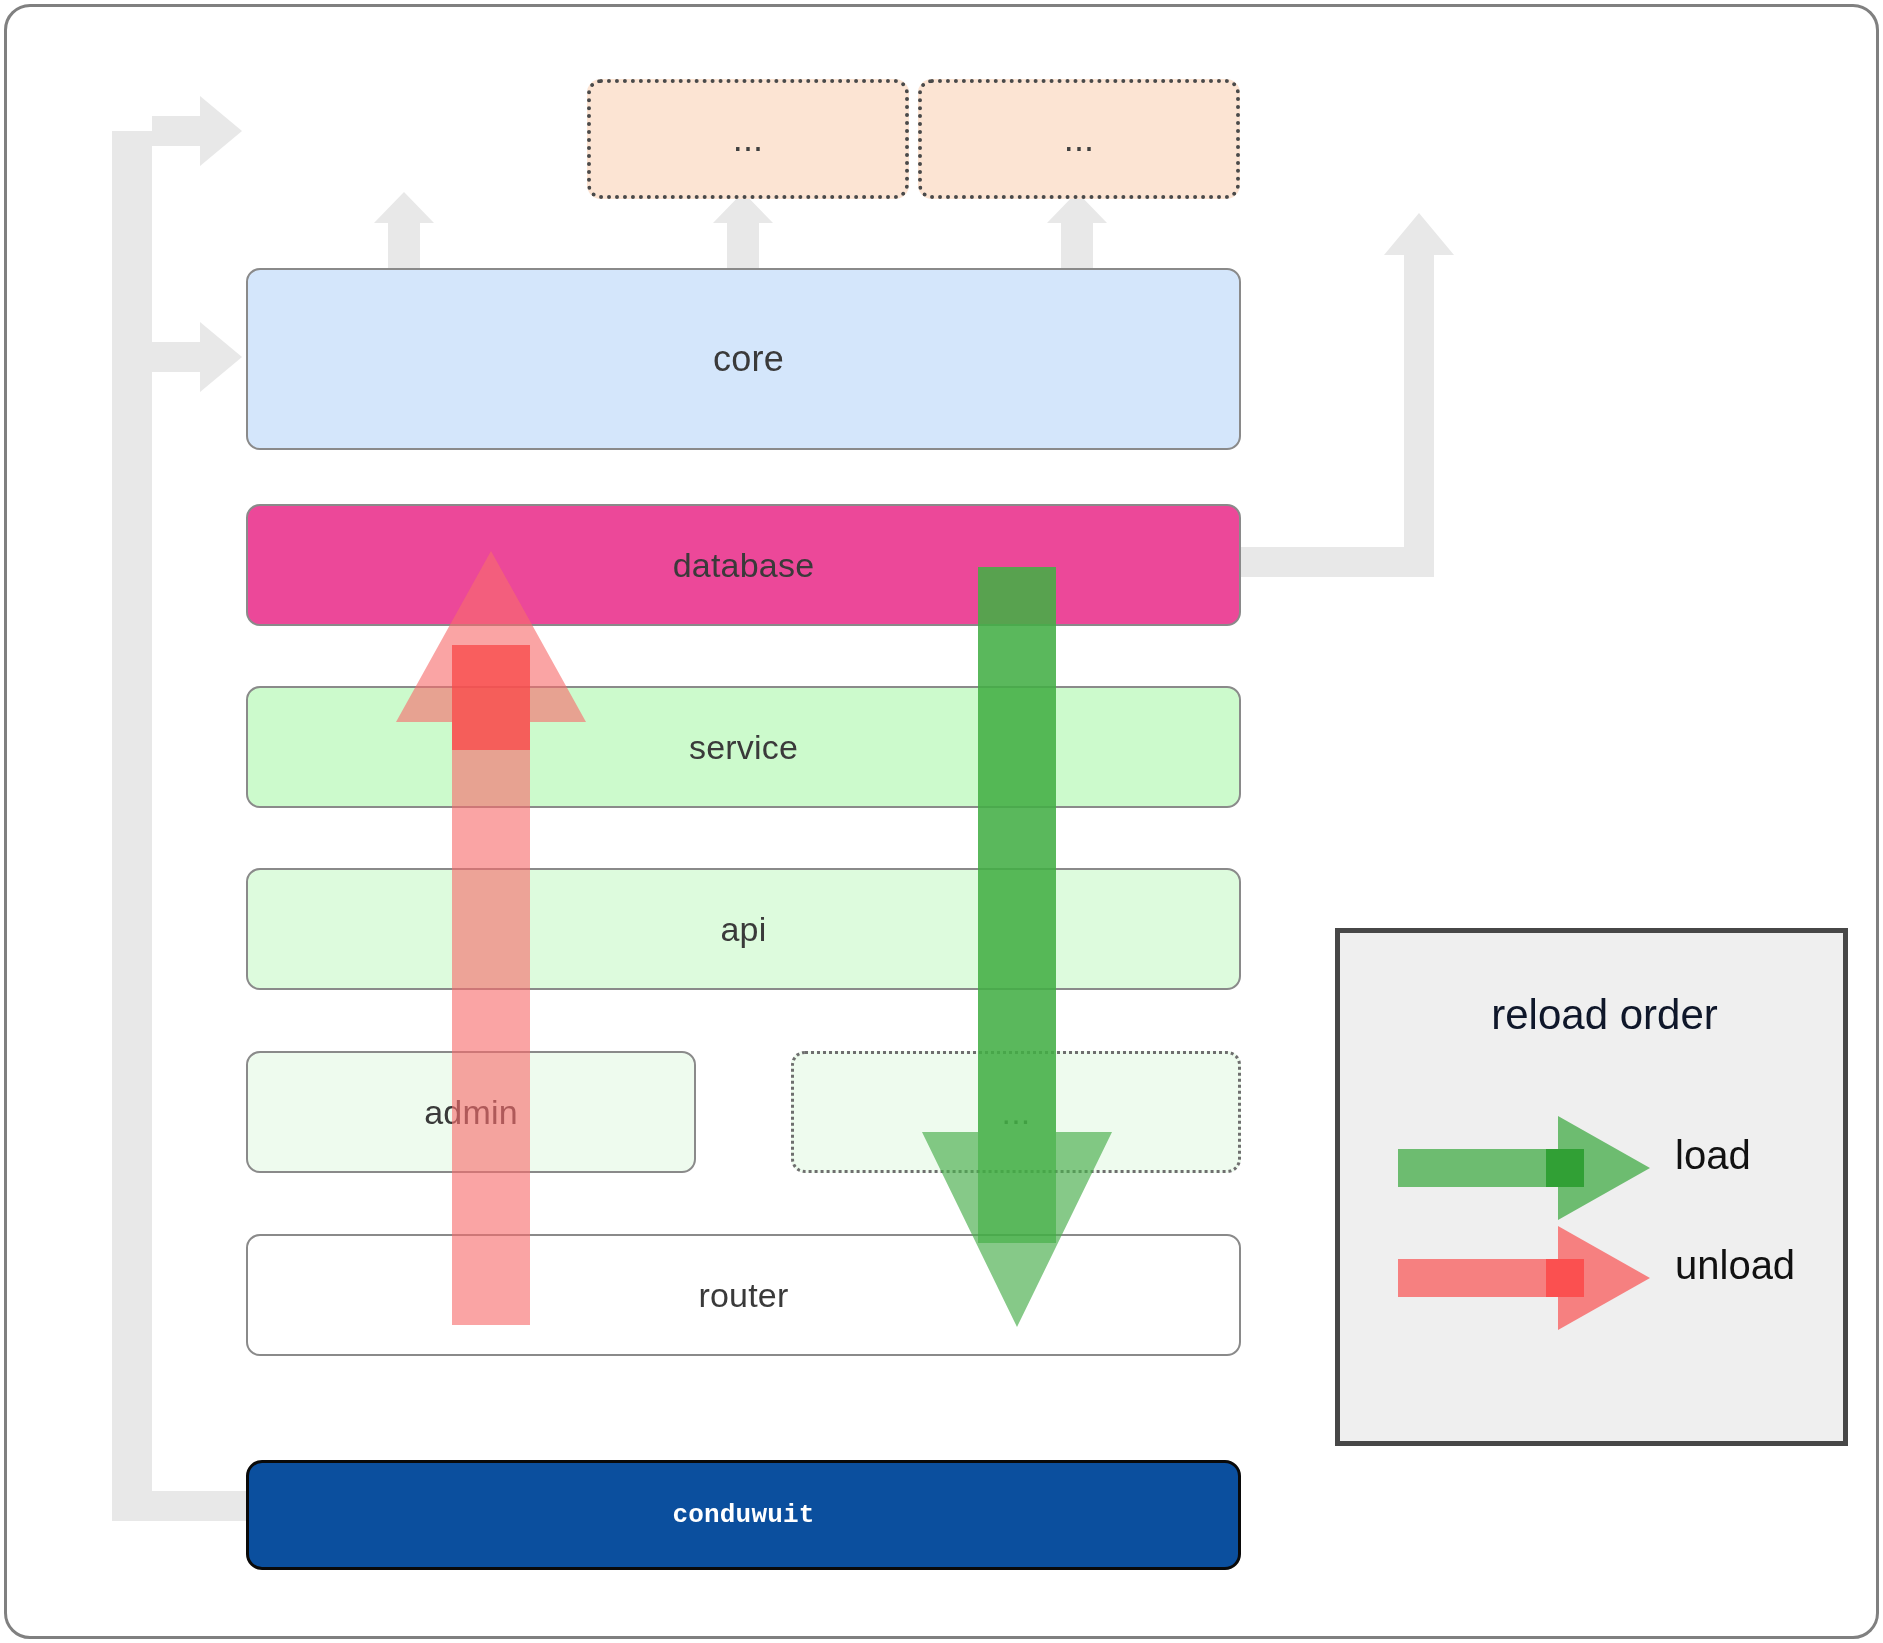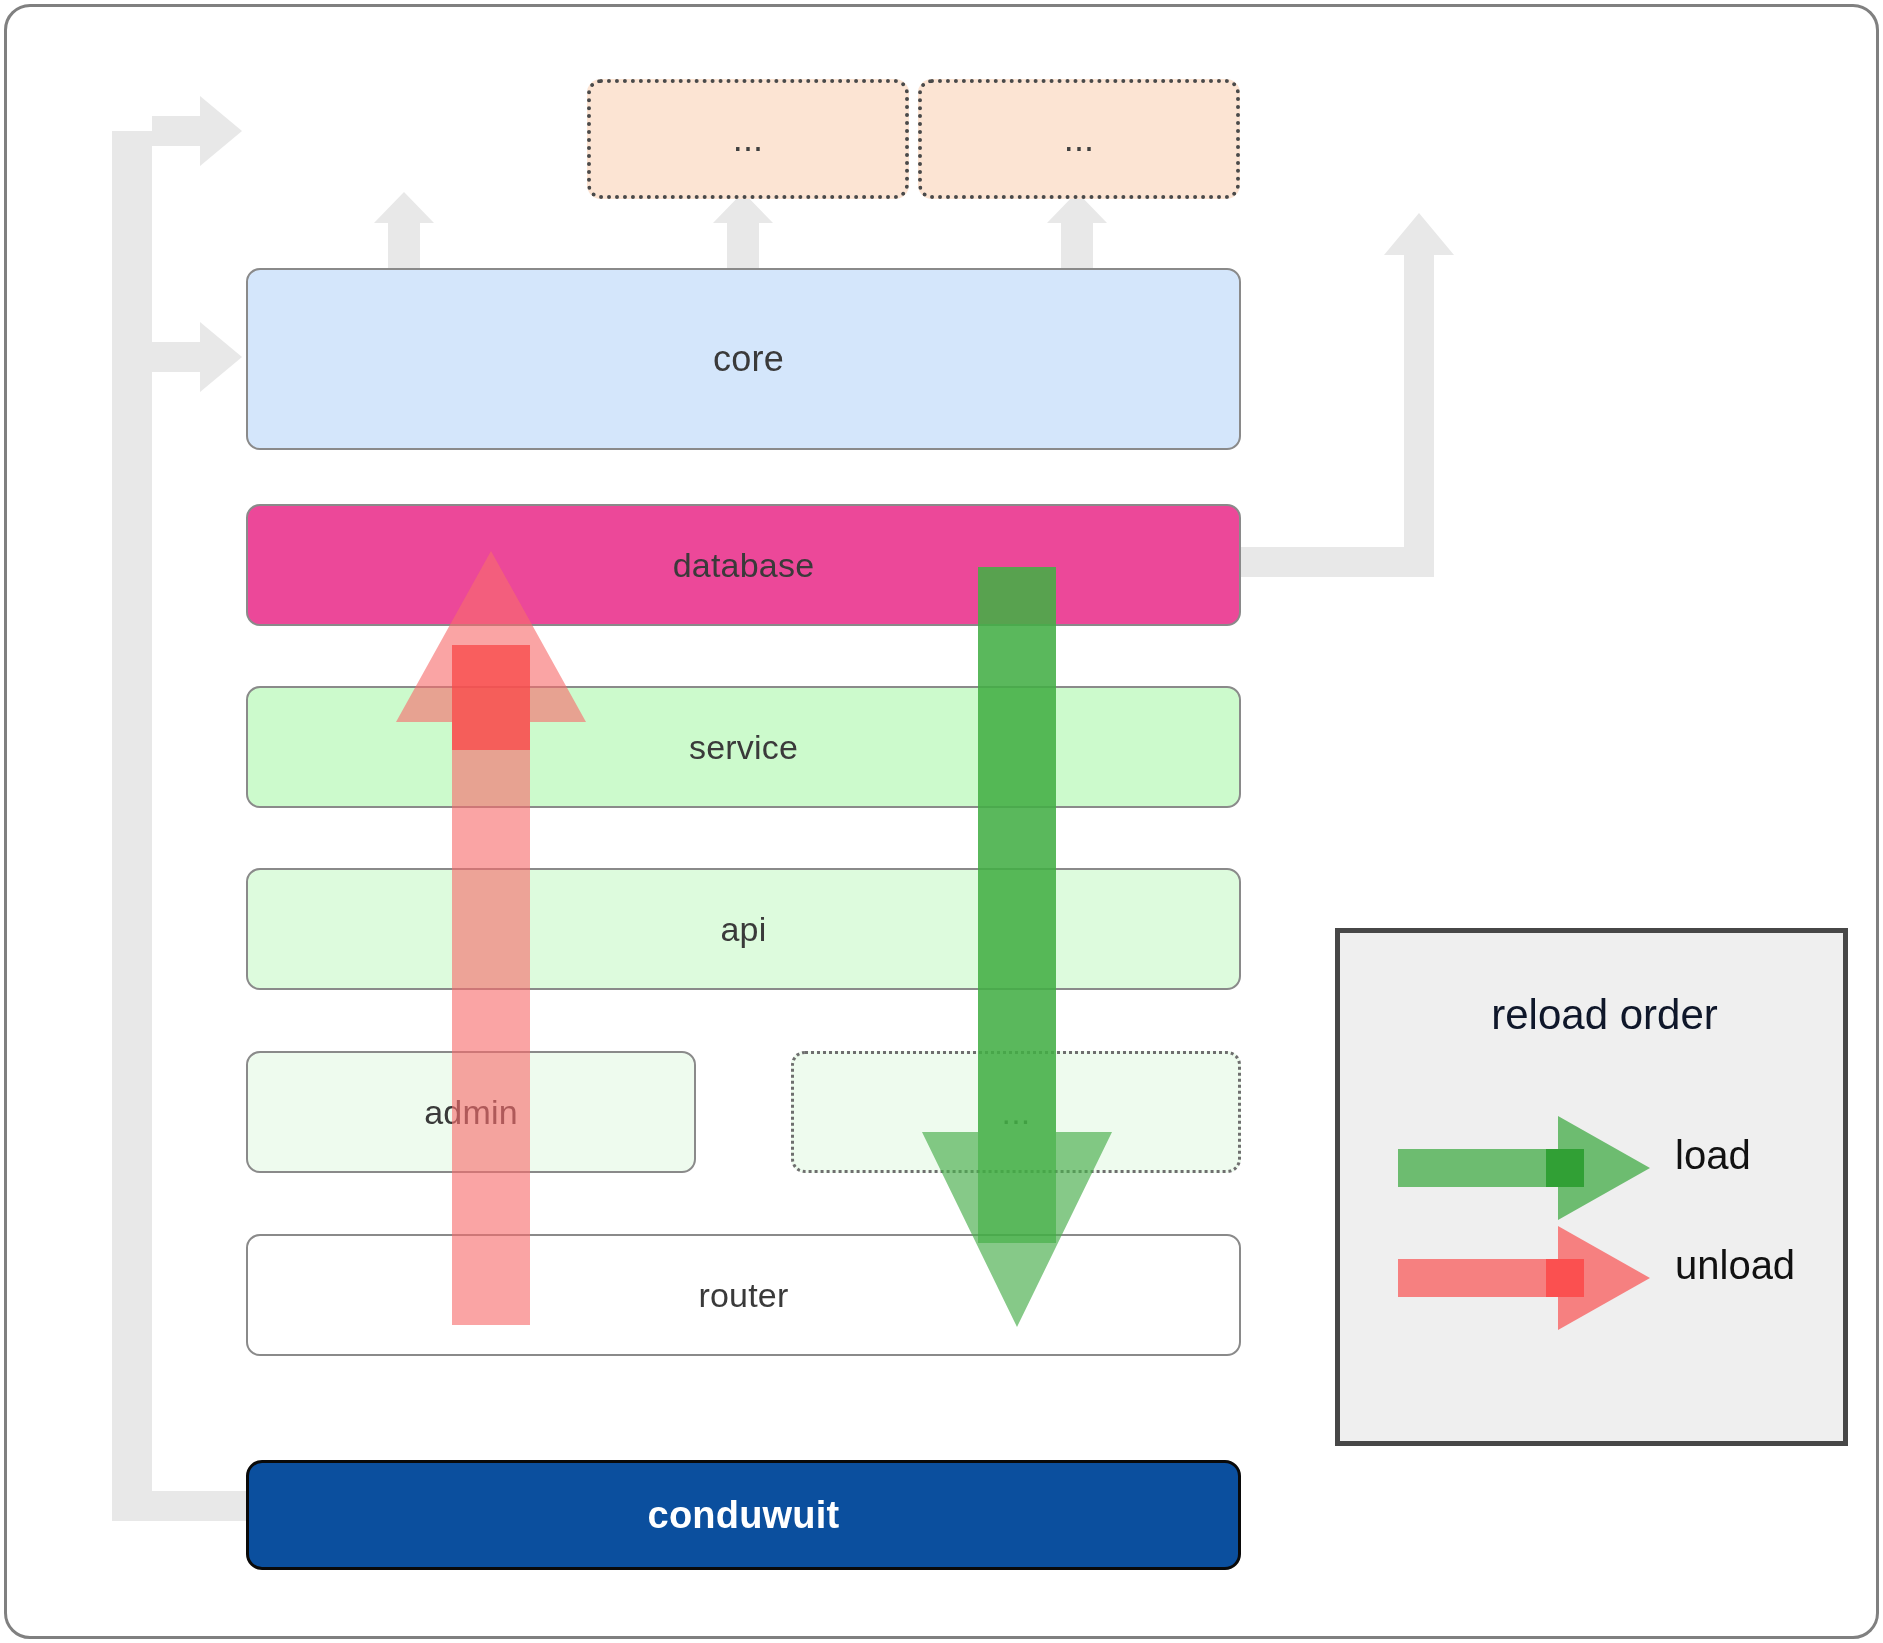--- a/index.html
+++ b/index.html
@@ -100,22 +100,23 @@
     border: 2px solid #8a8a8a;
     border-radius: 14px;
   }
   .app-box {
     background: #0b4f9e;
     border: 3px solid #0a0a0a;
     border-radius: 16px;
   }
   .app-box .lbl {
     color: #ffffff;
-    font-size: 38px;
+    font-size: 26px;
     font-weight: bold;
+    font-family: Liberation Mono, monospace;
   }
 
   
   .legend {
     position: absolute;
     left: 1335px;
     top: 928px;
     width: 513px;
     height: 518px;
     box-sizing: border-box;

